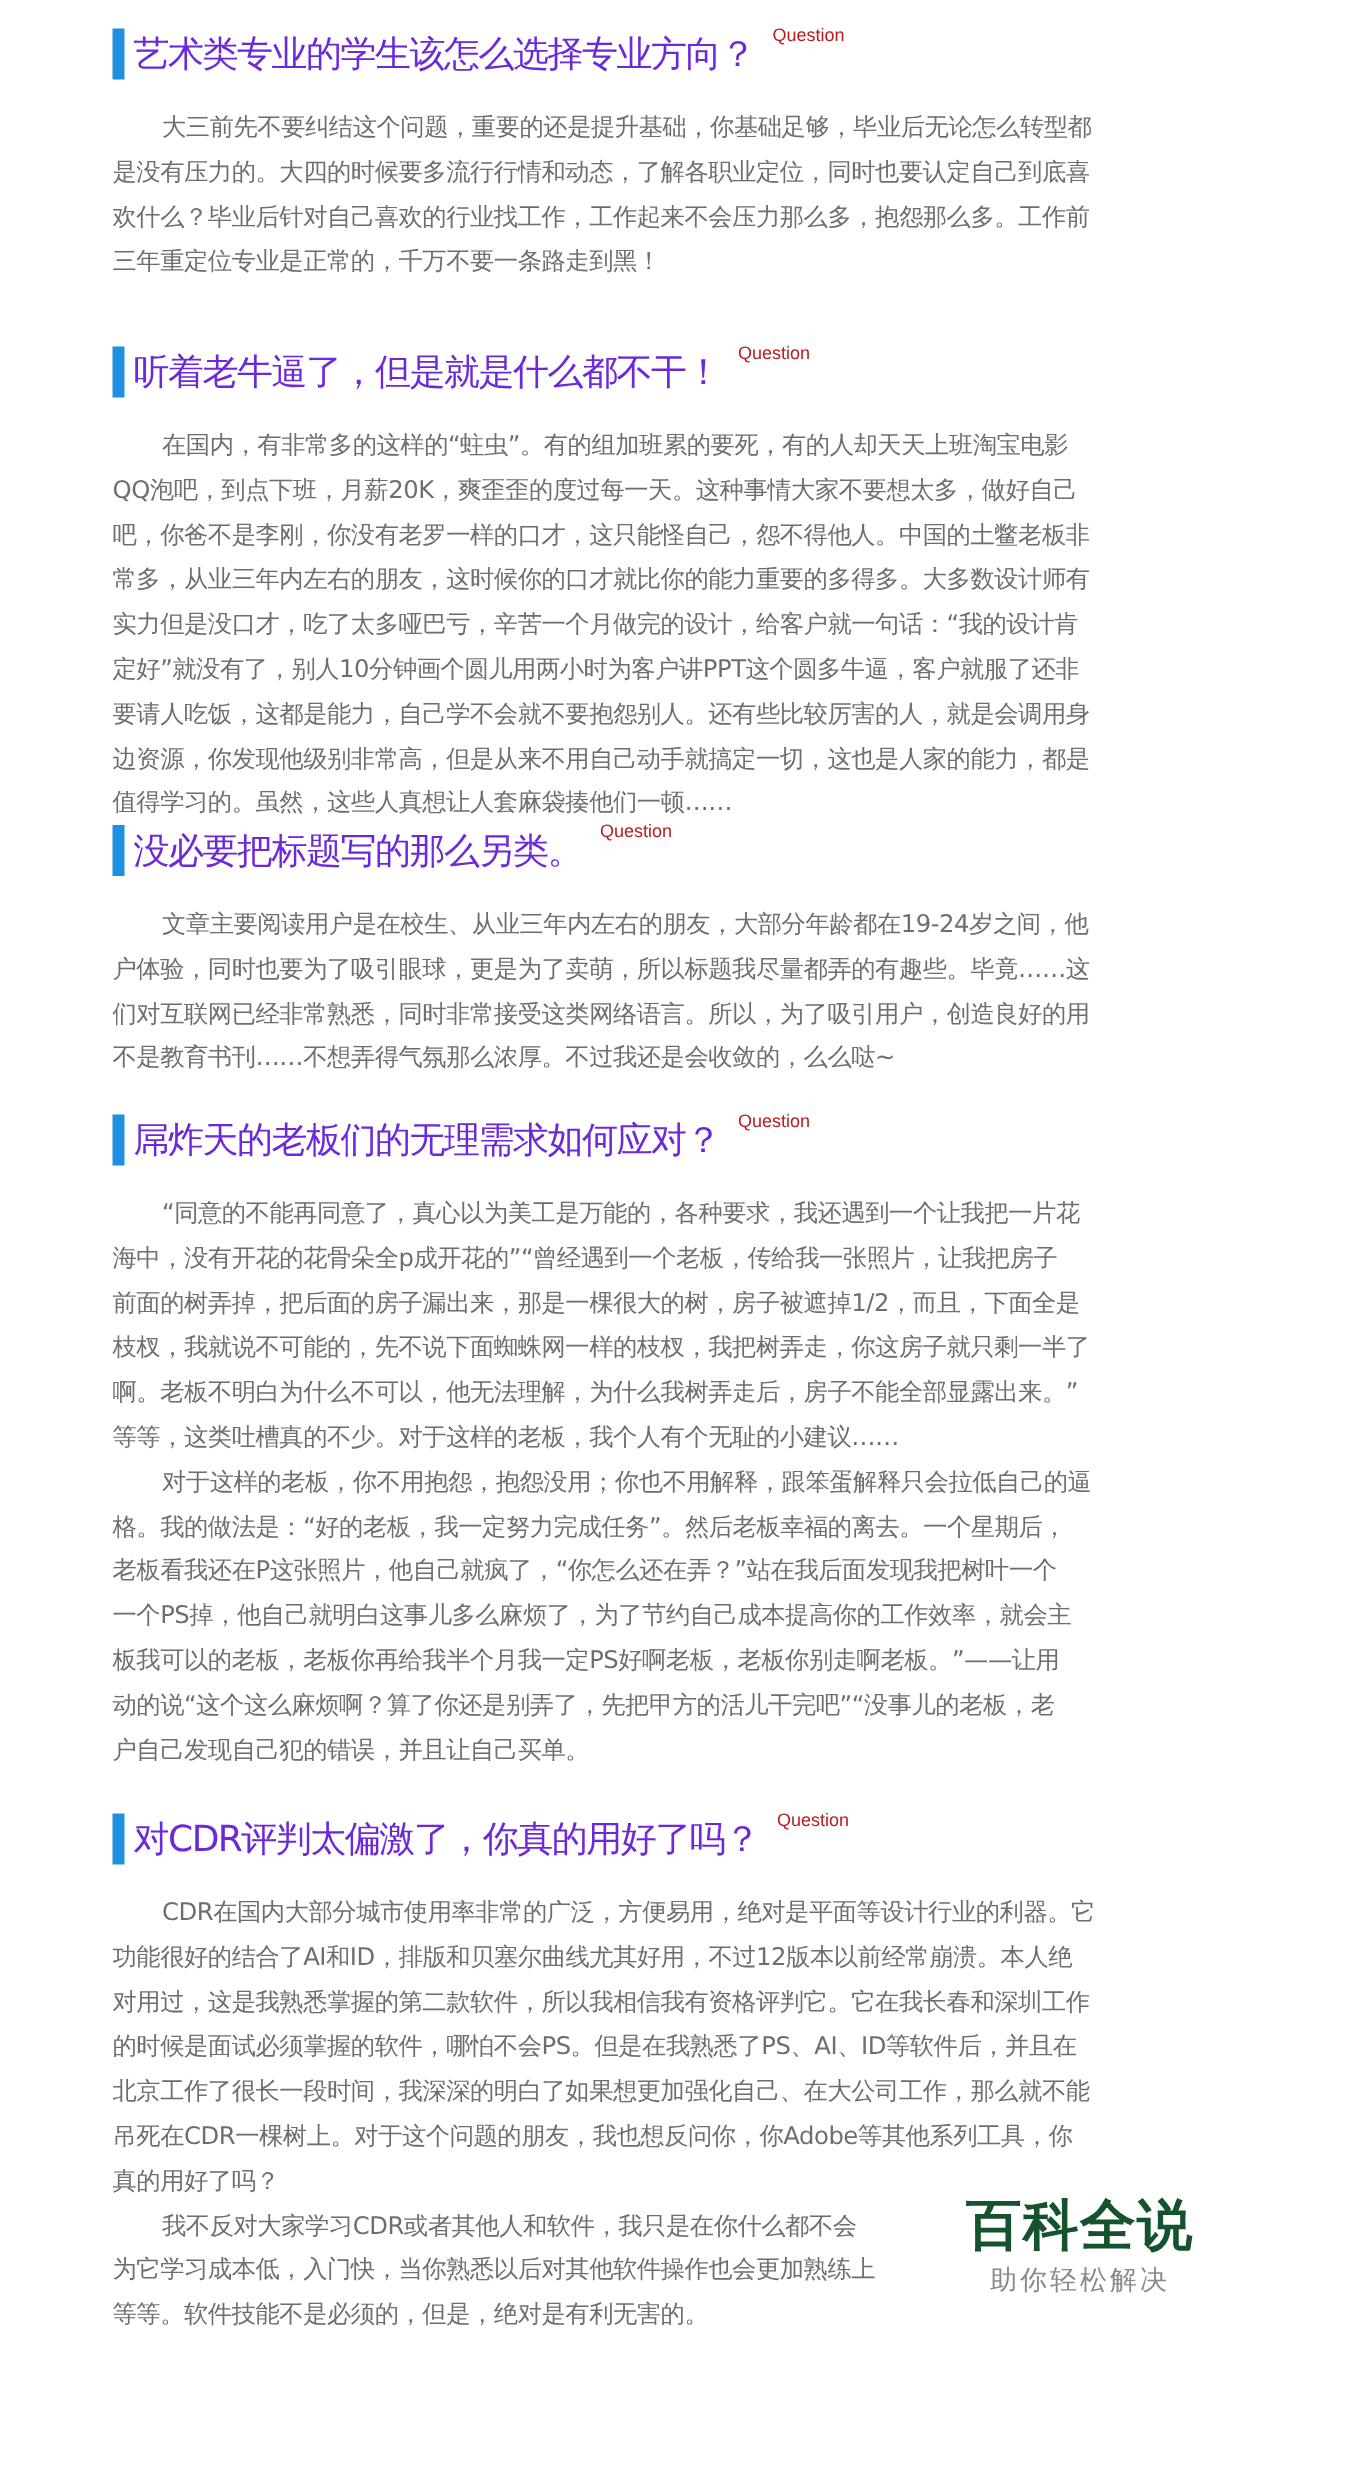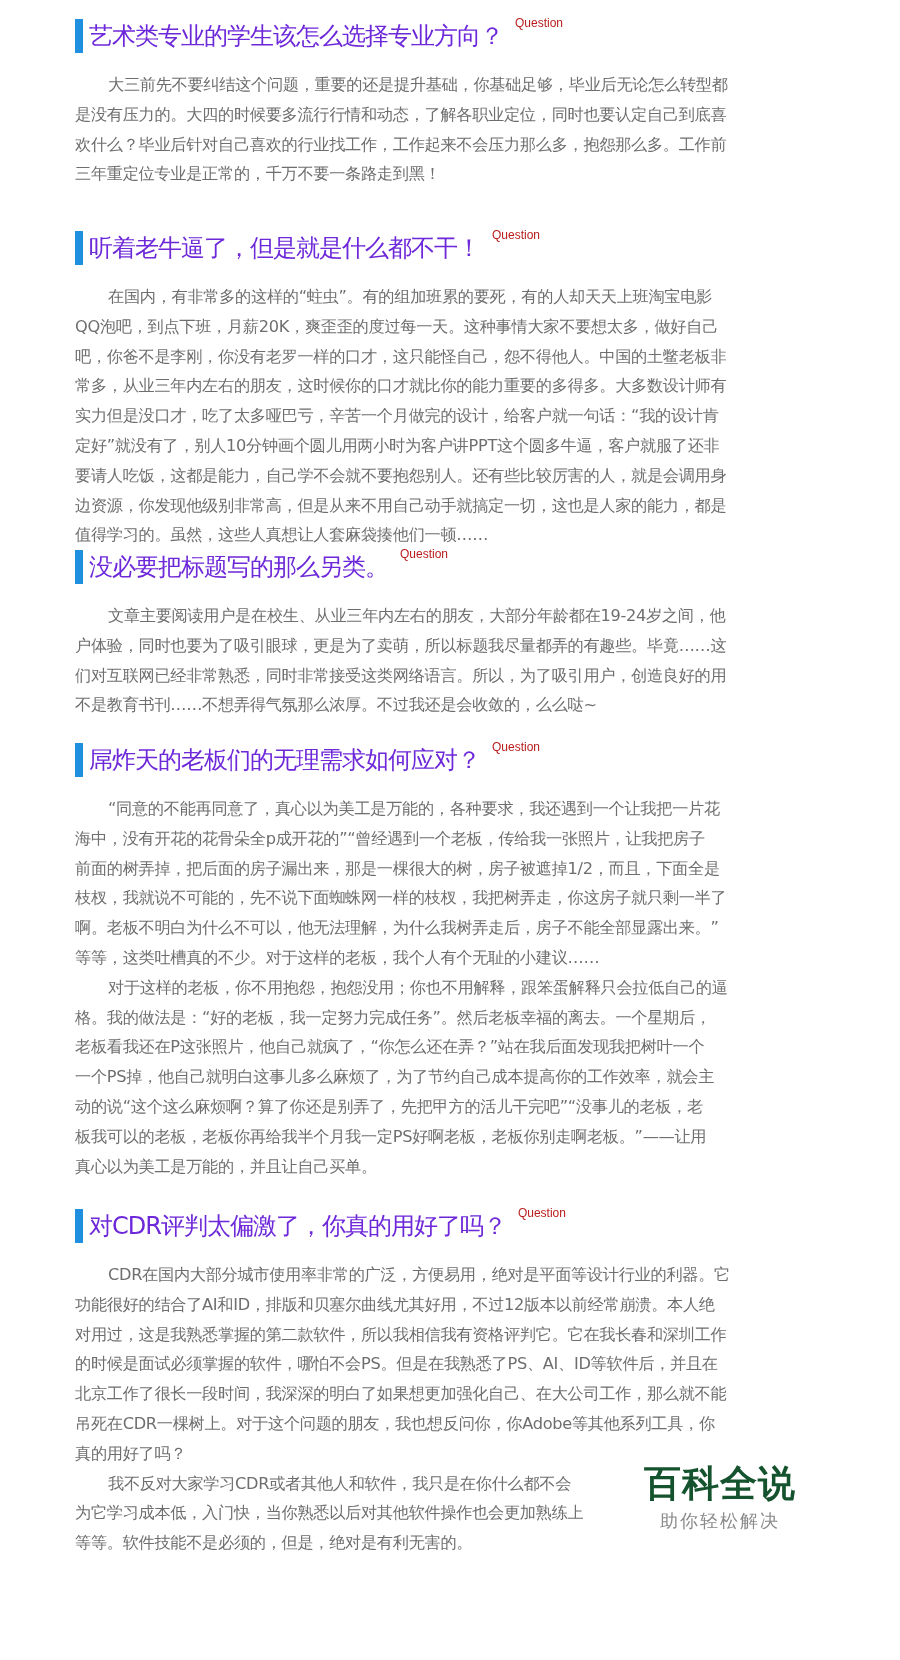--- a/index.html
+++ b/index.html
@@ -88,23 +88,23 @@
       <div>前面的树弄掉，把后面的房子漏出来，那是一棵很大的树，房子被遮掉1/2，而且，下面全是</div>
       <div>枝杈，我就说不可能的，先不说下面蜘蛛网一样的枝杈，我把树弄走，你这房子就只剩一半了</div>
       <div>啊。老板不明白为什么不可以，他无法理解，为什么我树弄走后，房子不能全部显露出来。”</div>
       <div>等等，这类吐槽真的不少。对于这样的老板，我个人有个无耻的小建议……</div>
     </div>
     <div class="p-lines">
       <div class="indent">对于这样的老板，你不用抱怨，抱怨没用；你也不用解释，跟笨蛋解释只会拉低自己的逼</div>
       <div>格。我的做法是：“好的老板，我一定努力完成任务”。然后老板幸福的离去。一个星期后，</div>
       <div>老板看我还在P这张照片，他自己就疯了，“你怎么还在弄？”站在我后面发现我把树叶一个</div>
       <div>一个PS掉，他自己就明白这事儿多么麻烦了，为了节约自己成本提高你的工作效率，就会主</div>
+      <div>板我可以的老板，老板你再给我半个月我一定PS好啊老板，老板你别走啊老板。”——让用</div>
       <div>动的说“这个这么麻烦啊？算了你还是别弄了，先把甲方的活儿干完吧”“没事儿的老板，老</div>
-      <div>板我可以的老板，老板你再给我半个月我一定PS好啊老板，老板你别走啊老板。”——让用</div>
-      <div>真心以为美工是万能的，并且让自己买单。</div>
+      <div>户自己发现自己犯的错误，并且让自己买单。</div>
     </div>
   </div>
 
   <div class="section s5">
     <div class="heading">
       <span class="bar"></span>
       <span class="title">对CDR评判太偏激了，你真的用好了吗？</span>
       <span class="tag">Question</span>
     </div>
     <div class="body-block p-lines">

